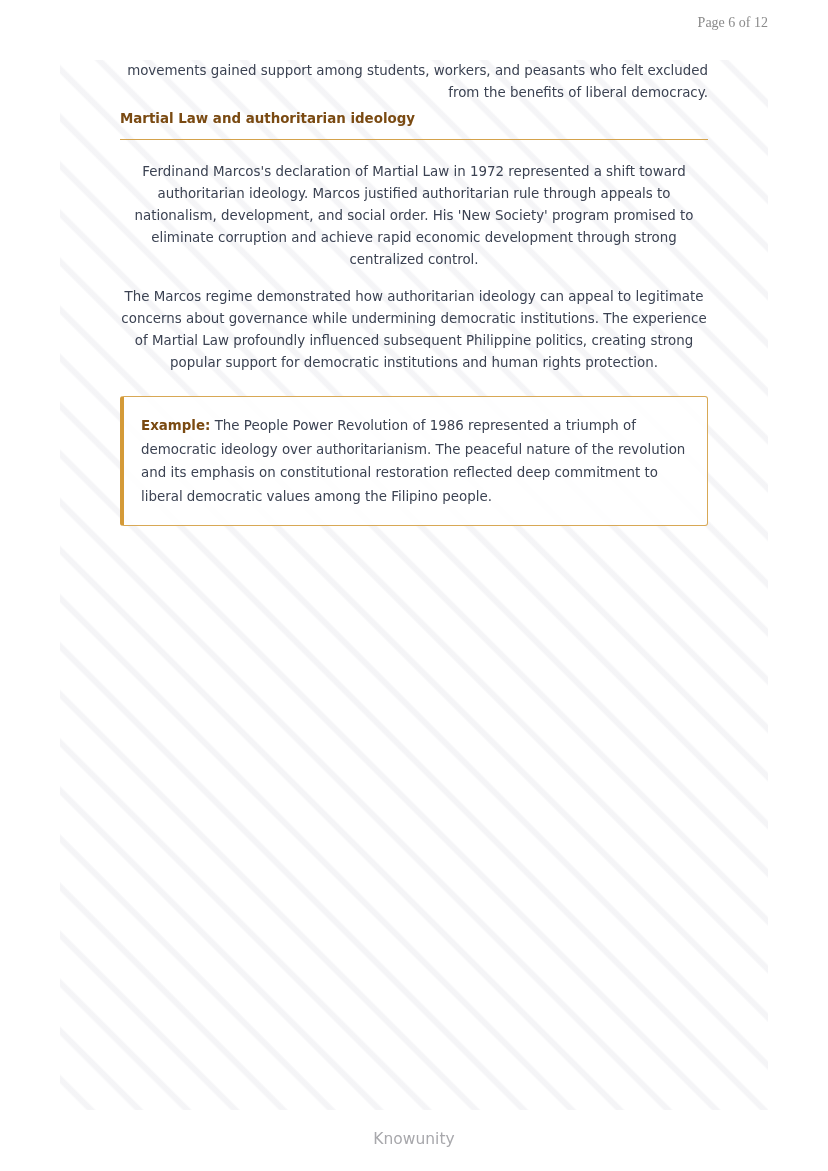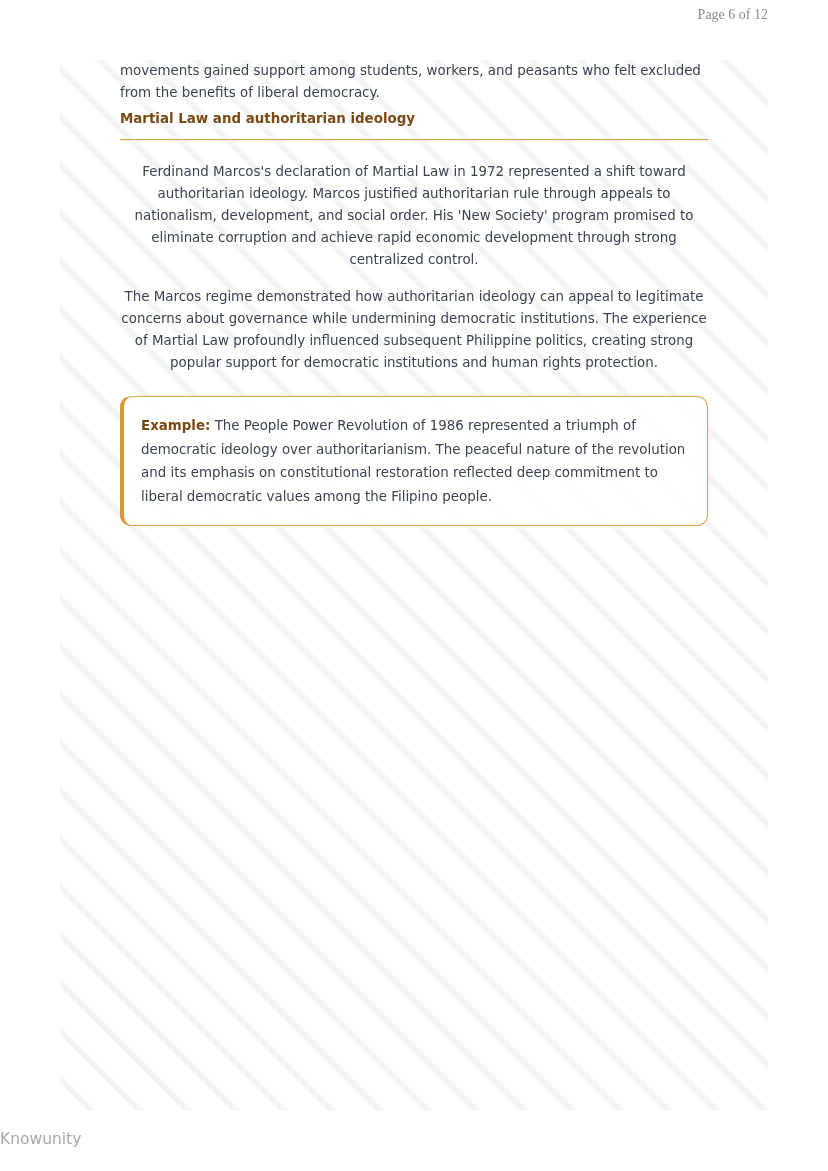--- a/index.html
+++ b/index.html
@@ -10,46 +10,46 @@
   }
   .stripes {
     position:absolute; left:60px; top:60px; width:708px; height:1050px;
     background: repeating-linear-gradient(45deg,
       rgba(255,255,255,0) 0px, rgba(255,255,255,0) 18px,
       rgba(236,236,240,0.55) 20px, rgba(236,236,240,0.55) 24px,
       rgba(255,255,255,0) 26px, rgba(255,255,255,0) 34px);
     z-index:0;
   }
   .page-num {
-    position:absolute; top:7px; right:60px;
+    position:absolute; top:15px; right:60px;
     font-family:"Liberation Serif", serif; font-size:14px; color:#8a8a8a;
     z-index:2;
   }
   .content {
     position:absolute; left:120px; top:60px; width:588px; z-index:1;
     color:#3b4252; font-size:13.4px; line-height:22px;
   }
   .content p { margin:0 0 15px 0; }
-  .lead { margin-bottom:0 !important; }
+  .lead { margin-bottom:0 !important;text-align:right; }
   h3 {
     margin:4px 0 0 0; padding-bottom:9px;
     font-size:13.4px; color:#7a4a12; font-weight:bold;
     border-bottom:1.5px solid #d4a24c;
   }
   .section-body { margin-top:21px;text-align:center; }
   .example {
     margin-top:22px;
     border:1px solid #d8a855; border-left:4px solid #d49a38;
-    border-radius:11px; padding:17px 18px 17px 17px;
+    border-radius:3px; padding:17px 18px 17px 17px;
     font-size:13.4px; line-height:23.5px; color:#3b4252;
     background:rgba(255,255,255,0.85);
   }
   .example b { color:#7a4a12; }
   .footer {
-    position:absolute; top:1130px; left:0; width:828px; text-align:left;
+    position:absolute; top:1130px; left:0; width:828px; text-align:center;
     font-size:15.5px; color:#a8a8ac; z-index:2;
   }
 </style>
 </head>
 <body>
 
 <div class="stripes"></div>
 
 <div class="page-num">Page 6 of 12</div>
 

